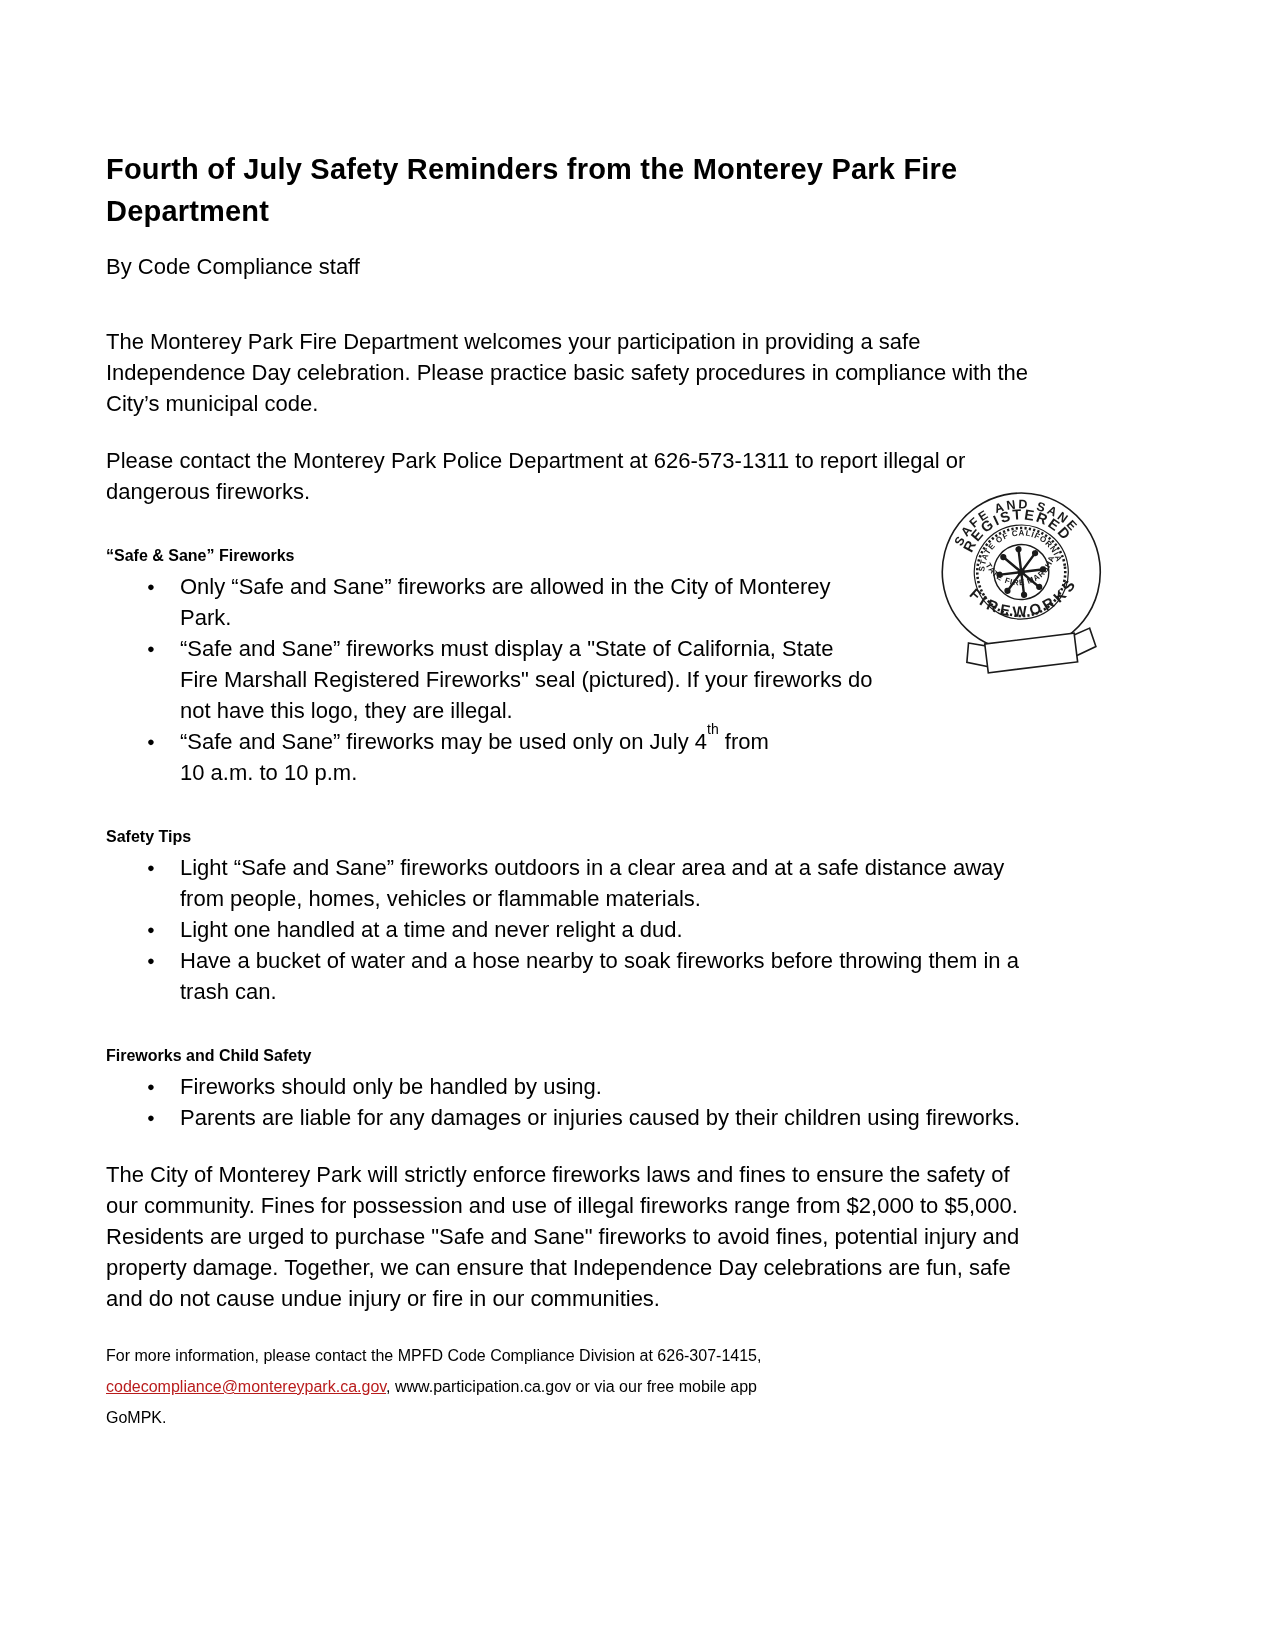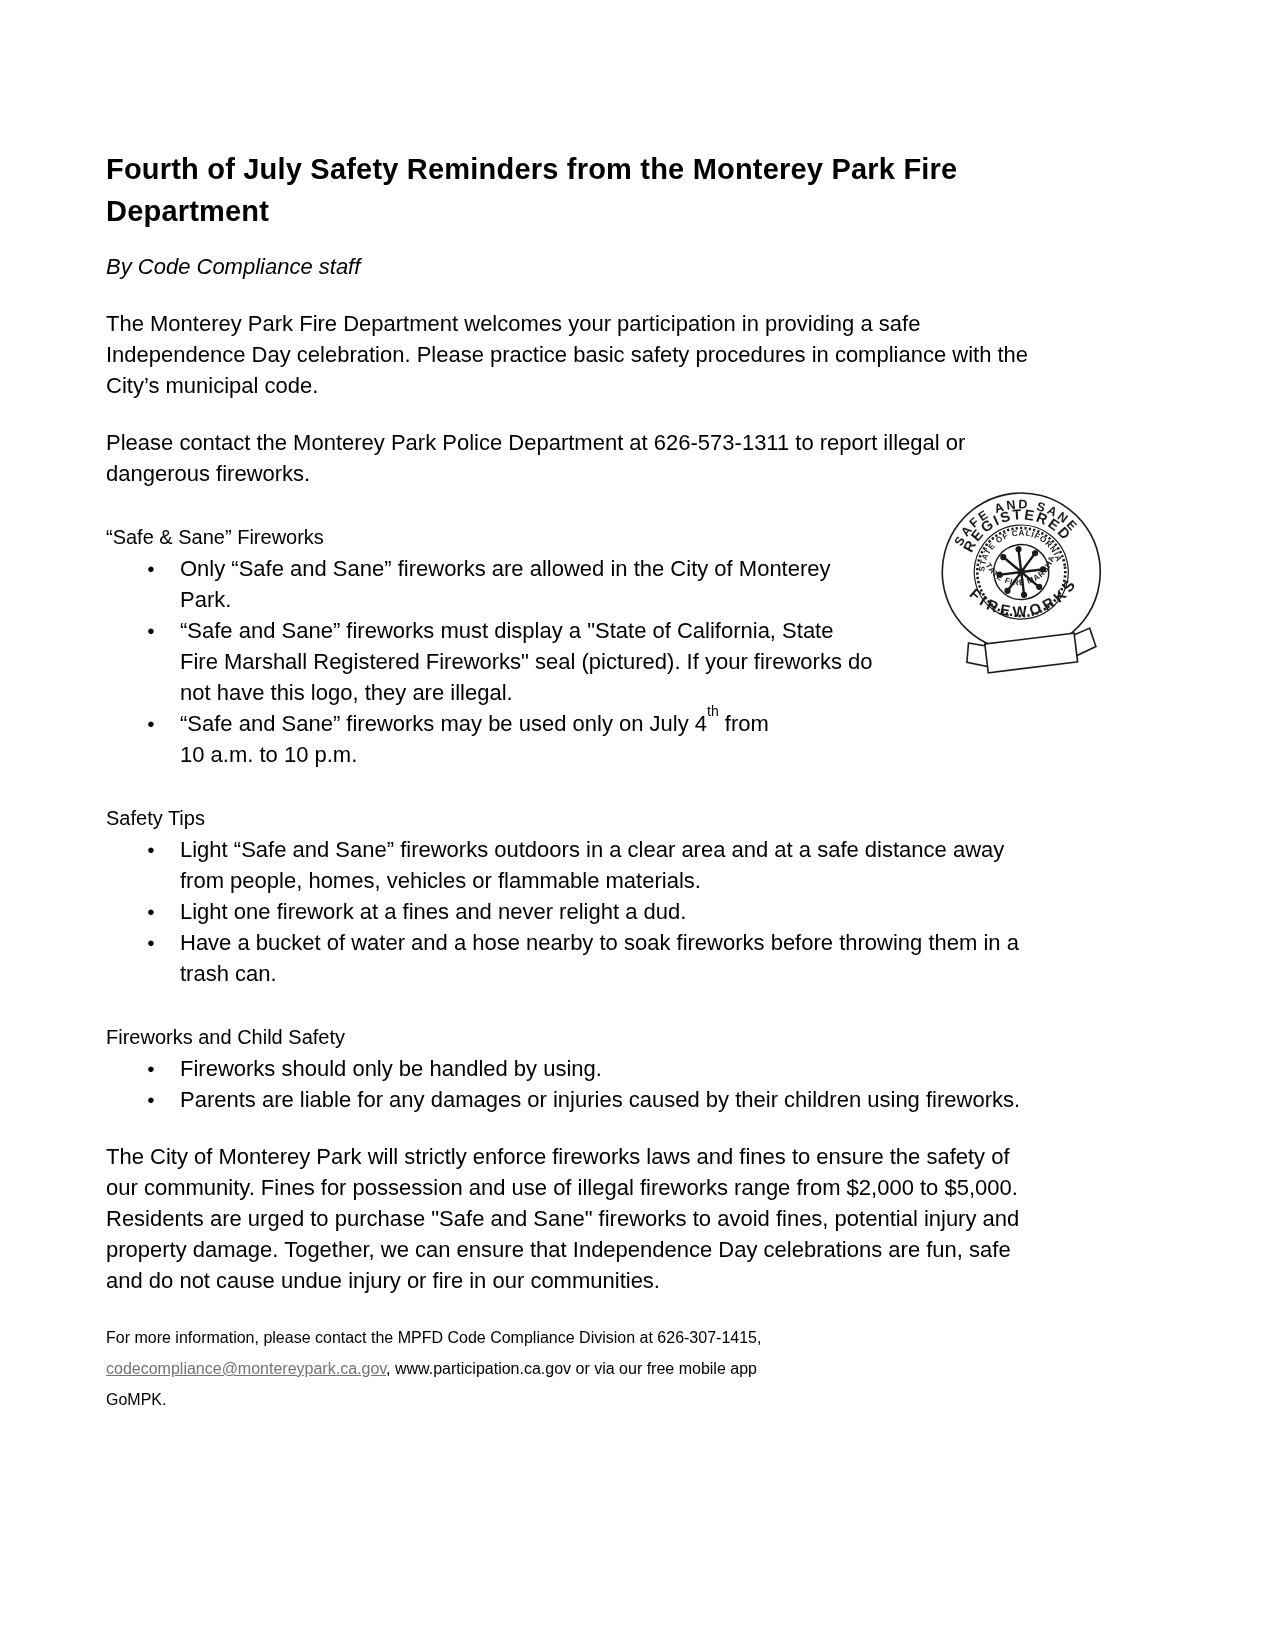--- a/index.html
+++ b/index.html
@@ -17,35 +17,34 @@
   }
   .doc-title {
     font-size: 29px;
     font-weight: bold;
     line-height: 42px;
     white-space: pre-line;
     margin-bottom: 19px;
     letter-spacing: 0.2px;
   }
   .byline {
-    font-style: italic;
     font-size: 22px;
     line-height: 31px;
-    margin-bottom: 26px;
+    margin-bottom: 44px;
   }
   .para {
     font-size: 22px;
     line-height: 31px;
     margin-bottom: 26px;
     white-space: pre-line;
   }
   .section { margin-bottom: 26px; }
   .section-heading {
-    font-size: 20px;
-    font-weight: normal;
+    font-size: 16px;
+    font-weight: bold;
     line-height: 31px;
     margin-top: 33px;
   }
   ul.bullets { list-style: none; }
   ul.bullets li {
     position: relative;
     padding-left: 74px;
     font-size: 22px;
     line-height: 31px;
   }
@@ -108,41 +107,41 @@
 not have this logo, they are illegal.</span></li>
       <li><span>“Safe and Sane” fireworks may be used only on July 4</span><sup class="ord">th</sup><span> from</span><br><span>10 a.m. to 10 p.m.</span></li>
     </ul>
   </div>
 
   <div class="section">
     <h2 class="section-heading">Safety Tips</h2>
     <ul class="bullets">
       <li><span class="lines">Light “Safe and Sane” fireworks outdoors in a clear area and at a safe distance away
 from people, homes, vehicles or flammable materials.</span></li>
-      <li><span class="lines">Light one firework at a fines and never relight a dud.</span></li>
+      <li><span class="lines">Light one handled at a time and never relight a dud.</span></li>
       <li><span class="lines">Have a bucket of water and a hose nearby to soak fireworks before throwing them in a
 trash can.</span></li>
     </ul>
   </div>
 
   <div class="section">
     <h2 class="section-heading">Fireworks and Child Safety</h2>
     <ul class="bullets">
       <li><span class="lines">Fireworks should only be handled by using.</span></li>
       <li><span class="lines">Parents are liable for any damages or injuries caused by their children using fireworks.</span></li>
     </ul>
   </div>
 
   <p class="para">The City of Monterey Park will strictly enforce fireworks laws and fines to ensure the safety of
 our community. Fines for possession and use of illegal fireworks range from $2,000 to $5,000.
 Residents are urged to purchase "Safe and Sane" fireworks to avoid fines, potential injury and
 property damage. Together, we can ensure that Independence Day celebrations are fun, safe
 and do not cause undue injury or fire in our communities.</p>
 
-  <p class="contact-para"><span>For more information, please contact the MPFD Code Compliance Division at 626-307-1415,</span><br><a class="email-link" style="color: #737373; text-decoration: underline;">codecompliance@montereypark.ca.gov</a><span>, www.participation.ca.gov or via our free mobile app</span><br><span>GoMPK.</span></p>
+  <p class="contact-para"><span>For more information, please contact the MPFD Code Compliance Division at 626-307-1415,</span><br><a class="email-link" style="color: #b91c1c; text-decoration: underline;">codecompliance@montereypark.ca.gov</a><span>, www.participation.ca.gov or via our free mobile app</span><br><span>GoMPK.</span></p>
 
   <div class="seal-wrap">
     <svg viewBox="0 0 172 196" xmlns="http://www.w3.org/2000/svg">
       <defs>
         <path id="arcTop" d="M 23 110 A 66 66 0 1 1 149 110"></path>
         <path id="arcReg" d="M 36 106 A 53 53 0 1 1 136 106"></path>
         <path id="arcCal" d="M 52 103 A 37 37 0 1 1 120 103"></path>
         <path id="arcMar" d="M 51 76 A 37 37 0 0 0 121 76"></path>
         <path id="arcFw" d="M 19 76 A 68 68 0 0 0 153 76"></path>
       </defs>

